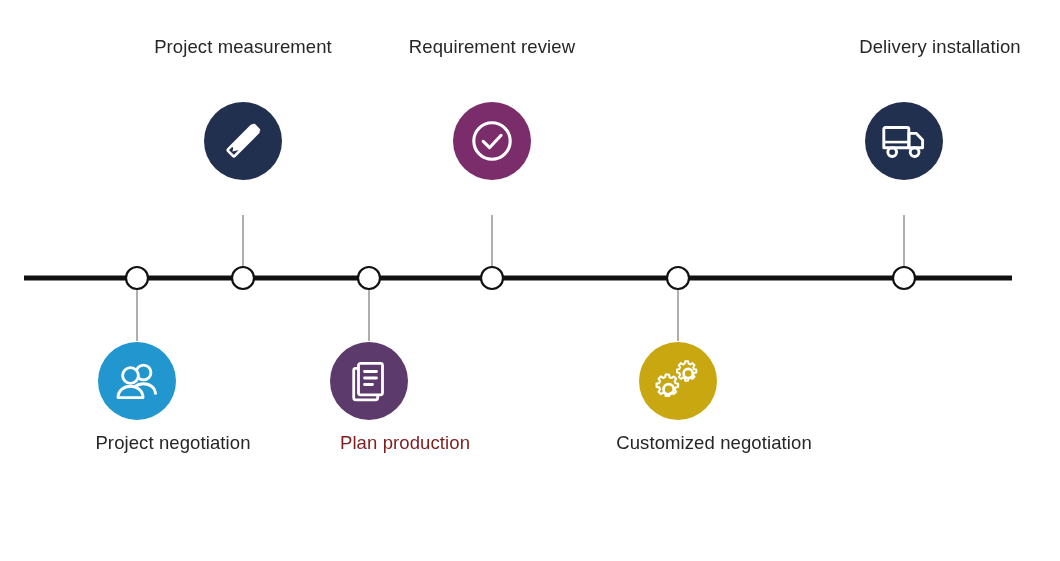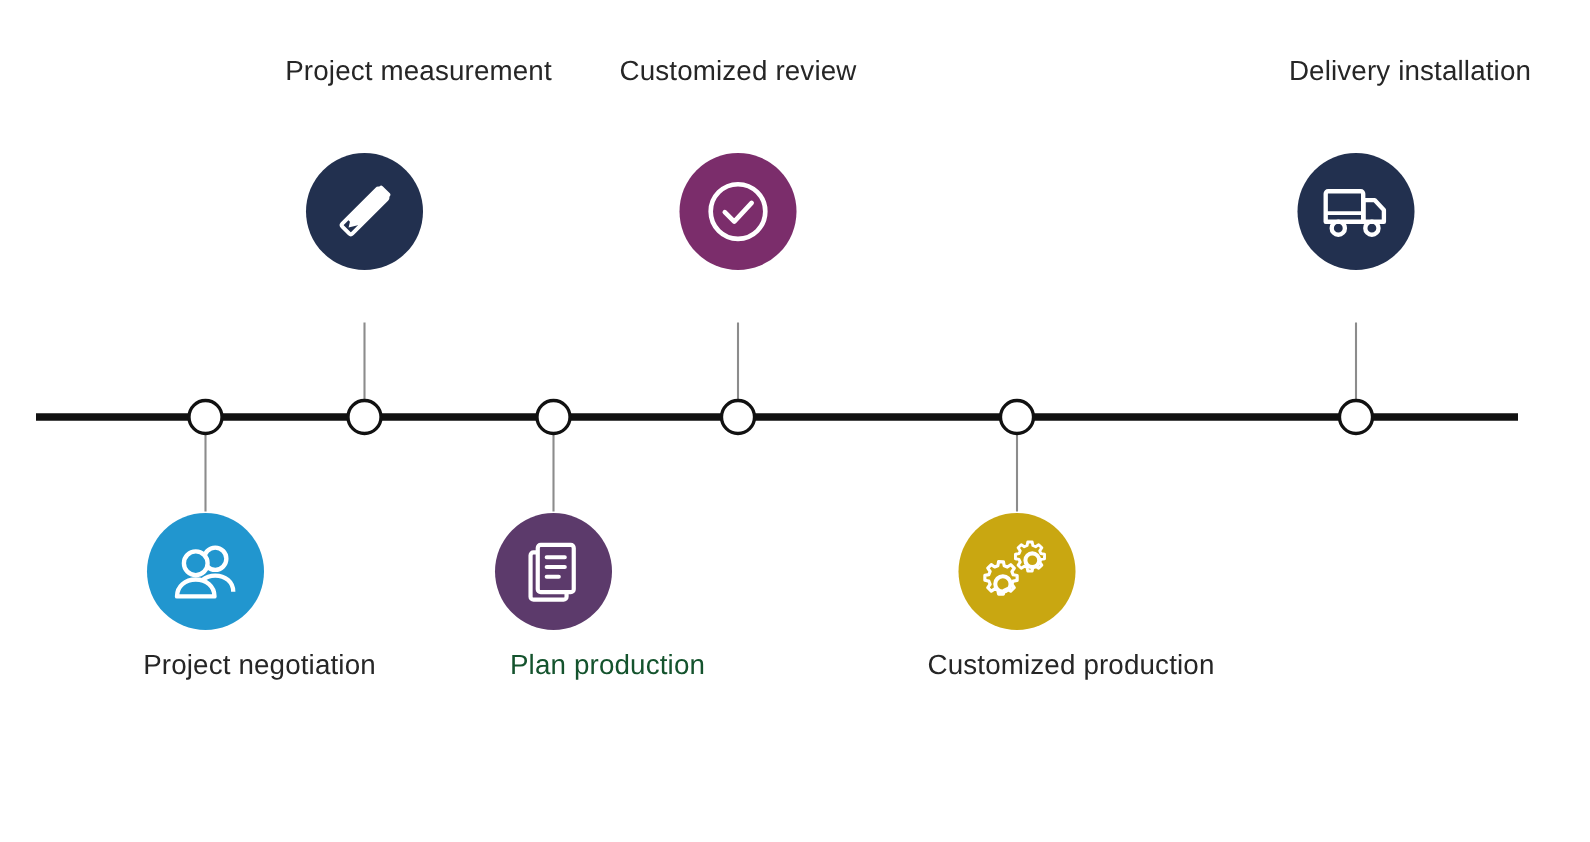--- a/index.html
+++ b/index.html
@@ -108,63 +108,63 @@
         <g fill="#ffffff" transform="rotate(45 23 23)">
           <path d="M19.6 2.5h6.8c.8 0 1.4.6 1.4 1.4v26.3l-4.8 7.8-4.8-7.8V3.9c0-.8.6-1.4 1.4-1.4z"></path>
         </g>
         <g fill="none" stroke="#ffffff" stroke-width="2.6" stroke-linejoin="round" transform="rotate(-45 23 23)">
           <path d="M6.8 18.3h32.4c.8 0 1.4.6 1.4 1.4v6.6c0 .8-.6 1.4-1.4 1.4H6.8c-.8 0-1.4-.6-1.4-1.4v-6.6c0-.8.6-1.4 1.4-1.4z"></path>
           <path d="M12.6 18.6v4.2M19.0 18.6v5.6M25.4 18.6v4.2M31.8 18.6v5.6"></path>
         </g>
             </svg>
           </span>
         </div>
-        <div class="step-label" style="color: rgb(38, 38, 38); margin-left: 36px;">Project measurement</div>
+        <div class="step-label" style="color: rgb(38, 38, 38);">Project measurement</div>
       </div>
       <div class="milestone down" style="left: 369px; top: 278px;">
         <div class="icon-bubble" style="background: rgb(92, 58, 107);">
           <span>
             <svg width="42" height="44" viewBox="0 0 42 44">
         <g fill="none" stroke="#ffffff" stroke-width="2.8" stroke-linejoin="round">
           <path d="M12.5 4.3h20c1.1 0 2 .9 2 2v27.5c0 1.1-.9 2-2 2h-20c-1.1 0-2-.9-2-2V6.3c0-1.1.9-2 2-2z"></path>
           <path d="M10.5 9.3H7.7c-1.1 0-2 .9-2 2v27.5c0 1.1.9 2 2 2h20c1.1 0 2-.9 2-2v-2.5"></path>
           <path d="M16.5 12.5h12M16.5 19h12M16.5 25.5h8" stroke-linecap="round"></path>
         </g>
             </svg>
           </span>
         </div>
-        <div class="step-label" style="color: #14532d;">Plan production</div>
+        <div class="step-label" style="color: #7f1d1d;">Plan production</div>
       </div>
       <div class="milestone up" style="left: 492px; top: 278px;">
         <div class="icon-bubble" style="background: rgb(123, 45, 107);">
           <span>
             <svg width="48" height="48" viewBox="0 0 48 48">
         <g fill="none" stroke="#ffffff" stroke-width="3.1" stroke-linecap="round" stroke-linejoin="round">
           <circle cx="24" cy="24" r="18.2"></circle>
           <path d="M15.2 24.4l6.3 6.3 11.6-12.4"></path>
         </g>
             </svg>
           </span>
         </div>
-        <div class="step-label" style="color: rgb(38, 38, 38);">Customized review</div>
+        <div class="step-label" style="color: rgb(38, 38, 38);">Requirement review</div>
       </div>
       <div class="milestone down" style="left: 678px; top: 278px;">
         <div class="icon-bubble" style="background: rgb(201, 167, 17);">
           <span>
             <svg width="48" height="46" viewBox="0 0 48 46">
         <g fill="none" stroke="#ffffff" stroke-width="2.7" stroke-linejoin="round">
           <path id="g1" d="M33.4 4.6l.6 3.3 2.6 1.1 2.8-1.9 2.9 2.9-1.9 2.8 1.1 2.6 3.3.6v4.1l-3.3.6-1.1 2.6 1.9 2.8-2.9 2.9-2.8-1.9-2.6 1.1-.6 3.3h-4.1l-.6-3.3-2.6-1.1-2.8 1.9-2.9-2.9 1.9-2.8-1.1-2.6-3.3-.6v-4.1l3.3-.6 1.1-2.6-1.9-2.8 2.9-2.9 2.8 1.9 2.6-1.1.6-3.3z" transform="scale(0.72) translate(14 0)"></path>
           <circle cx="34.2" cy="15.5" r="4.6"></circle>
           <path d="M16.2 17.2l.6 3.4 2.7 1.1 2.9-2 3 3-2 2.9 1.1 2.7 3.4.6v4.2l-3.4.6-1.1 2.7 2 2.9-3 3-2.9-2-2.7 1.1-.6 3.4H12l-.6-3.4-2.7-1.1-2.9 2-3-3 2-2.9-1.1-2.7L.3 33v-4.2l3.4-.6 1.1-2.7-2-2.9 3-3 2.9 2 2.7-1.1.6-3.4z" transform="scale(0.78) translate(3 4)"></path>
           <circle cx="14.6" cy="31.3" r="5.1"></circle>
         </g>
             </svg>
           </span>
         </div>
-        <div class="step-label" style="color: rgb(38, 38, 38);">Customized production</div>
+        <div class="step-label" style="color: rgb(38, 38, 38);">Customized negotiation</div>
       </div>
       <div class="milestone up" style="left: 904px; top: 278px;">
         <div class="icon-bubble" style="background: rgb(34, 48, 79);">
           <span>
             <svg width="46" height="40" viewBox="0 0 46 40">
         <g fill="none" stroke="#ffffff" stroke-width="2.9" stroke-linejoin="round">
           <path d="M4.4 6.5h21.8c.9 0 1.6.7 1.6 1.6v18.7H2.8V8.1c0-.9.7-1.6 1.6-1.6z"></path>
           <path d="M28 12.4h7.4l6.2 6.6v7.8H28z"></path>
           <path d="M2.8 21.1h24.9" stroke-width="2.6"></path>
           <circle cx="11.2" cy="31.1" r="4.4"></circle>

